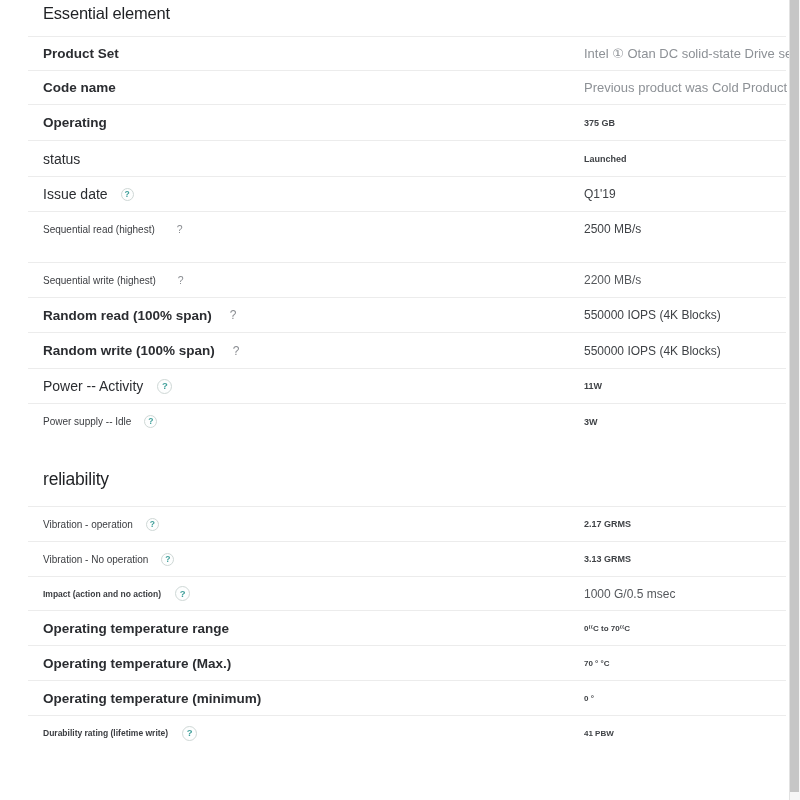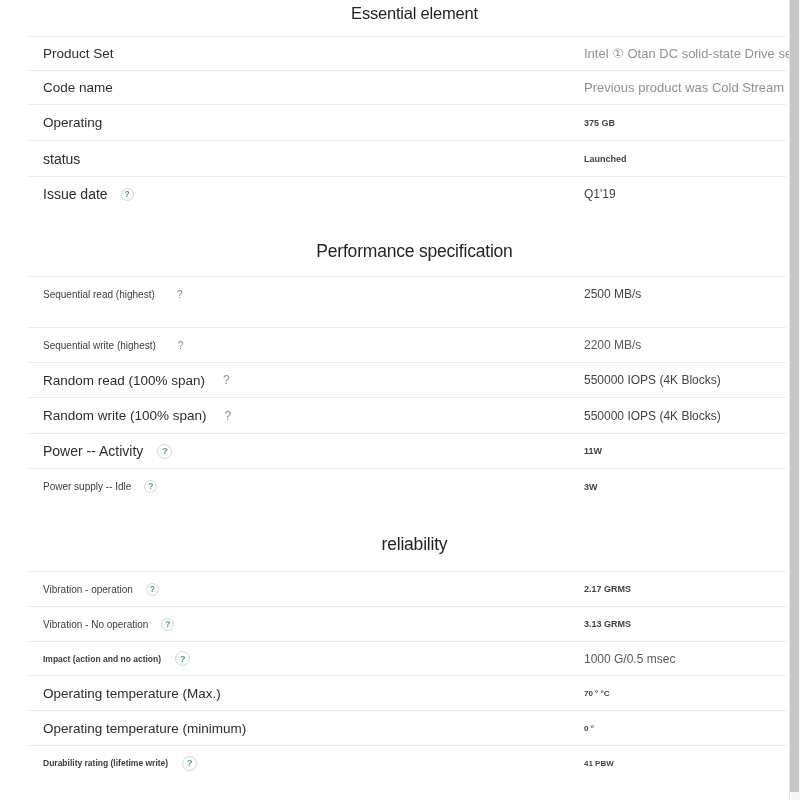--- a/index.html
+++ b/index.html
@@ -19,21 +19,20 @@
   .scroll-area {
     position: absolute;
     left: 0; top: 0;
     width: 789px;
     height: 800px;
     overflow: hidden;
   }
   .content {
     padding-left: 28px;
     padding-right: 3px;
-    text-align: center;
   }
 
   
   .section { width: 100%; }
   .section-title {
     color: #1f2124;
     font-weight: 400;
     letter-spacing: -0.2px;
     white-space: nowrap;
   }
@@ -64,21 +63,21 @@
     white-space: nowrap;
   }
   .value {
     position: absolute;
     left: 556px;
     color: #4a4c50;
     white-space: nowrap;
   }
 
   
-  .lbl-lg   { font-size: 13.5px; font-weight: 400; color: #2b2d31; }
+  .lbl-lg   { font-size: 13.5px; font-weight: 700; color: #2b2d31; }
   .lbl-md   { font-size: 14px; font-weight: 400; color: #2b2d31; }
   .lbl-sm   { font-size: 10px;  font-weight: 400; color: #3b3d41; }
   .lbl-xs   { font-size: 8.5px;  font-weight: 600; color: #3b3d41; }
 
   
   .val-lg   { font-size: 12px;  color: #55585c; }
   .val-lgl  { font-size: 13px;  color: #8d9196; }
   .val-md   { font-size: 12px;  color: #3f4246; font-weight: 400; }
   .val-sm   { font-size: 9px;   color: #3f4246; font-weight: 600; }
   .val-xs   { font-size: 8px;   color: #3f4246; font-weight: 600; }
@@ -138,21 +137,21 @@
             <div class="row" style="height: 34px;">
               <div class="label-wrap">
                 <span class="label lbl-lg">Product Set</span>
               </div>
               <span class="value val-lgl">Intel ① Otan DC solid-state Drive series</span>
             </div>
             <div class="row" style="height: 34px;">
               <div class="label-wrap">
                 <span class="label lbl-lg">Code name</span>
               </div>
-              <span class="value val-lgl">Previous product was Cold Stream</span>
+              <span class="value val-lgl">Previous product was Cold Product</span>
             </div>
             <div class="row" style="height: 36px;">
               <div class="label-wrap">
                 <span class="label lbl-lg">Operating</span>
               </div>
               <span class="value val-sm">375 GB</span>
             </div>
             <div class="row" style="height: 36px;">
               <div class="label-wrap">
                 <span class="label lbl-md">status</span>
@@ -164,21 +163,20 @@
                 <span class="label lbl-md">Issue date</span>
                 <span class="help" style="margin-left: 13px;">
                   <span class="help help-circle help-c-md">?</span>
                 </span>
               </div>
               <span class="value val-md">Q1'19</span>
             </div>
           </div>
         </div>
         <div class="section sec-performance">
-          <div class="section-title">Performance specification</div>
           <div class="rows">
             <div class="row" style="height: 35px;">
               <div class="label-wrap">
                 <span class="label lbl-sm">Sequential read (highest)</span>
                 <span class="help" style="margin-left: 22px;">
                   <span class="help-plain">?</span>
                 </span>
               </div>
               <span class="value val-md">2500 MB/s</span>
             </div>
@@ -254,20 +252,26 @@
               <div class="label-wrap">
                 <span class="label lbl-xs">Impact (action and no action)</span>
                 <span class="help" style="margin-left: 14px;">
                   <span class="help help-circle help-c-lg">?</span>
                 </span>
               </div>
               <span class="value val-lg">1000 G/0.5 msec</span>
             </div>
             <div class="row" style="height: 35px;">
               <div class="label-wrap">
+                <span class="label lbl-lg">Operating temperature range</span>
+              </div>
+              <span class="value val-xs">0⁽⁽C to 70⁽⁽C</span>
+            </div>
+            <div class="row" style="height: 35px;">
+              <div class="label-wrap">
                 <span class="label lbl-lg">Operating temperature (Max.)</span>
               </div>
               <span class="value val-xs">70 ° °C</span>
             </div>
             <div class="row" style="height: 35px;">
               <div class="label-wrap">
                 <span class="label lbl-lg">Operating temperature (minimum)</span>
               </div>
               <span class="value val-xs">0 °</span>
             </div>

